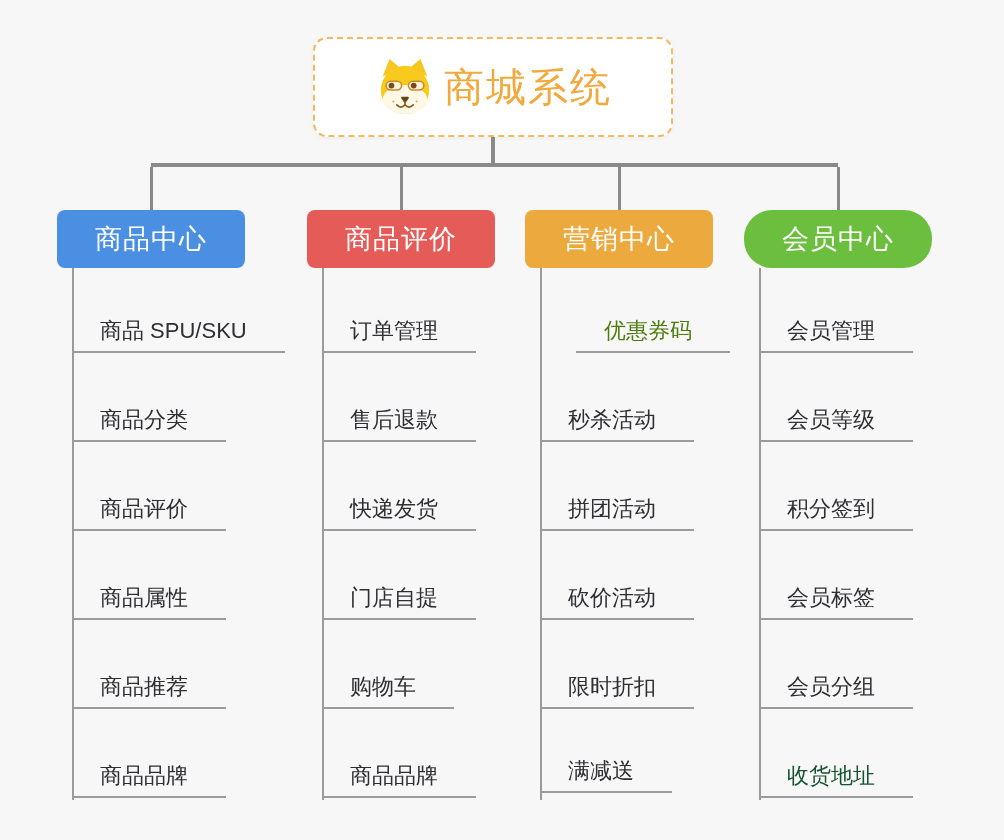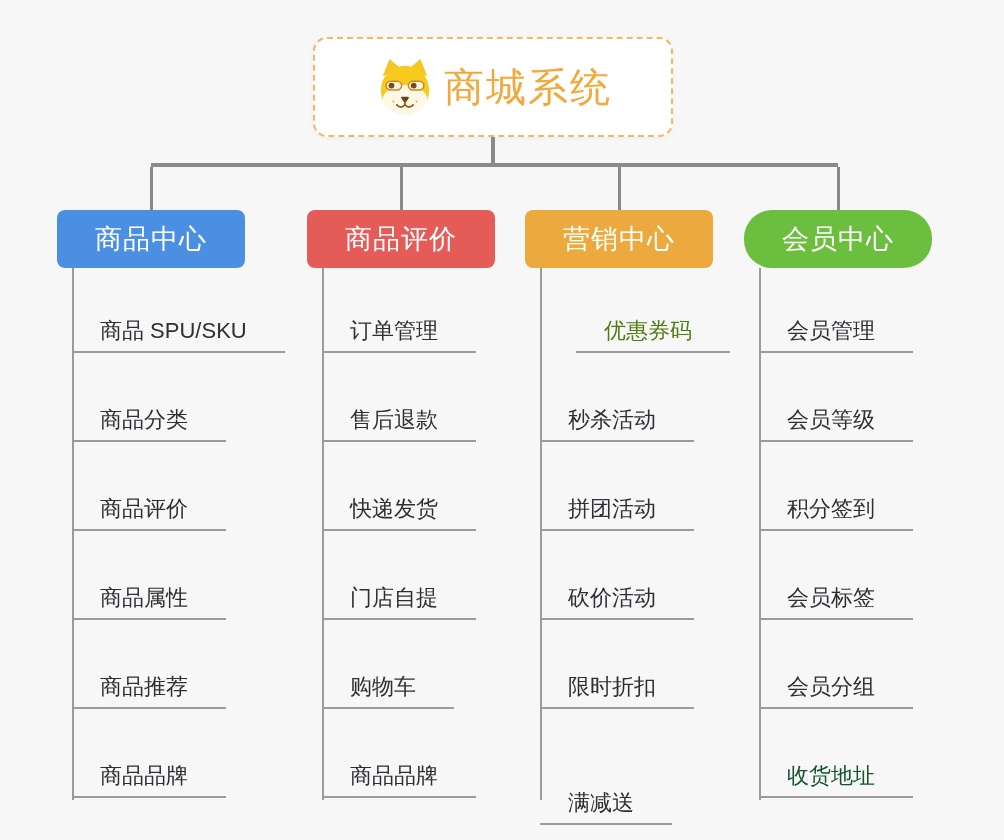--- a/index.html
+++ b/index.html
@@ -127,21 +127,21 @@
         <div class="branch-item" style="top: 406px; border-bottom-color: rgb(155, 155, 155); color: rgb(47, 47, 51);">购物车</div>
         <div class="branch-item" style="top: 495px; border-bottom-color: rgb(155, 155, 155); color: rgb(47, 47, 51);">商品品牌</div>
       </div>
       <div class="branch-header" style="left: 525px; width: 188px; background: rgb(236, 169, 61);">营销中心</div>
       <div class="branch-column" style="left: 540px; top: 268px; border-left-color: rgb(155, 155, 155);">
         <div class="branch-item" style="top: 50px; border-bottom-color: rgb(155, 155, 155); color: #4d7c0f; margin-left: 36px;">优惠券码</div>
         <div class="branch-item" style="top: 139px; border-bottom-color: rgb(155, 155, 155); color: rgb(47, 47, 51);">秒杀活动</div>
         <div class="branch-item" style="top: 228px; border-bottom-color: rgb(155, 155, 155); color: rgb(47, 47, 51);">拼团活动</div>
         <div class="branch-item" style="top: 317px; border-bottom-color: rgb(155, 155, 155); color: rgb(47, 47, 51);">砍价活动</div>
         <div class="branch-item" style="top: 406px; border-bottom-color: rgb(155, 155, 155); color: rgb(47, 47, 51);">限时折扣</div>
-        <div class="branch-item" style="top: 522px; border-bottom-color: rgb(155, 155, 155); color: rgb(47, 47, 51); text-align: center;">满减送</div>
+        <div class="branch-item" style="top: 490px; border-bottom-color: rgb(155, 155, 155); color: rgb(47, 47, 51); text-align: center;">满减送</div>
       </div>
       <div class="branch-header" style="left: 744px; width: 188px; background: rgb(108, 190, 62); border-radius: 28px;">会员中心</div>
       <div class="branch-column" style="left: 759px; top: 268px; border-left-color: rgb(155, 155, 155);">
         <div class="branch-item" style="top: 50px; border-bottom-color: rgb(155, 155, 155); color: rgb(47, 47, 51);">会员管理</div>
         <div class="branch-item" style="top: 139px; border-bottom-color: rgb(155, 155, 155); color: rgb(47, 47, 51);">会员等级</div>
         <div class="branch-item" style="top: 228px; border-bottom-color: rgb(155, 155, 155); color: rgb(47, 47, 51);">积分签到</div>
         <div class="branch-item" style="top: 317px; border-bottom-color: rgb(155, 155, 155); color: rgb(47, 47, 51);">会员标签</div>
         <div class="branch-item" style="top: 406px; border-bottom-color: rgb(155, 155, 155); color: rgb(47, 47, 51);">会员分组</div>
         <div class="branch-item" style="top: 495px; border-bottom-color: rgb(155, 155, 155); color: #14532d;">收货地址</div>
       </div>

